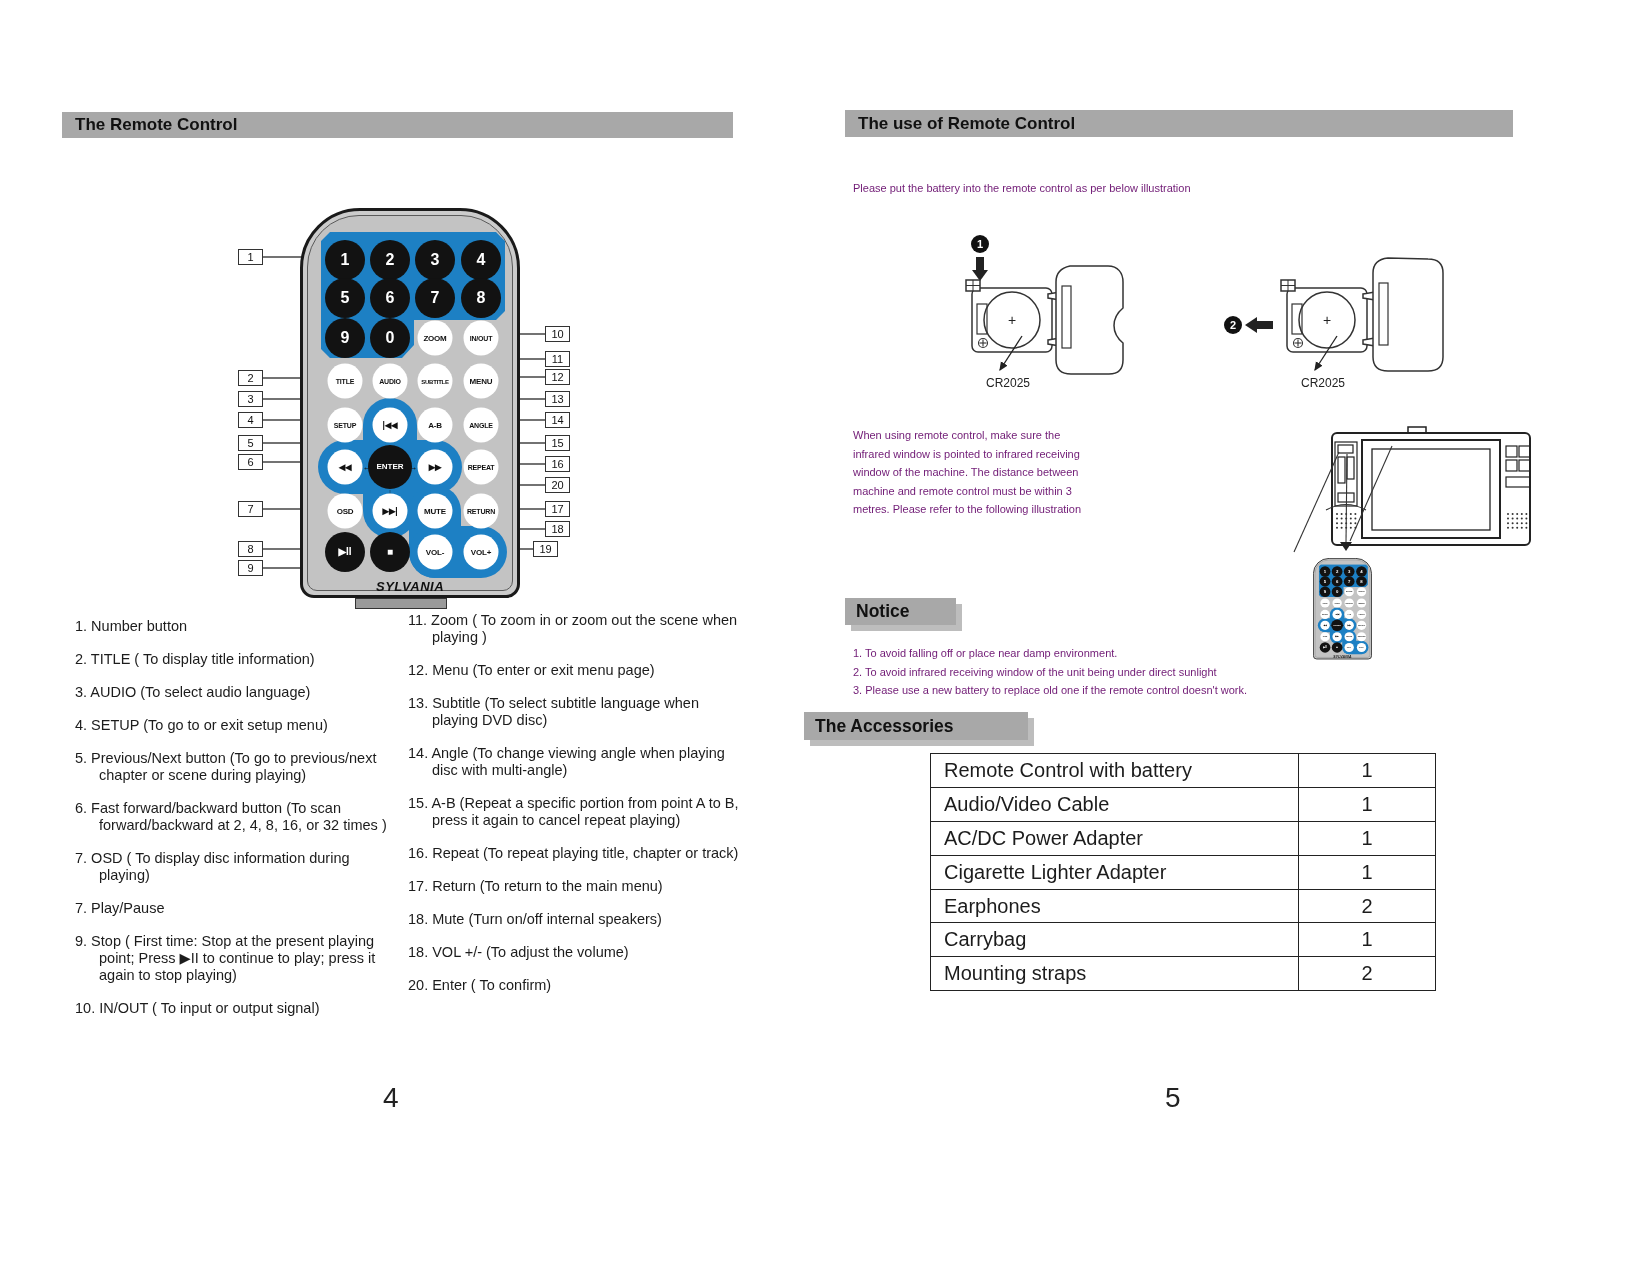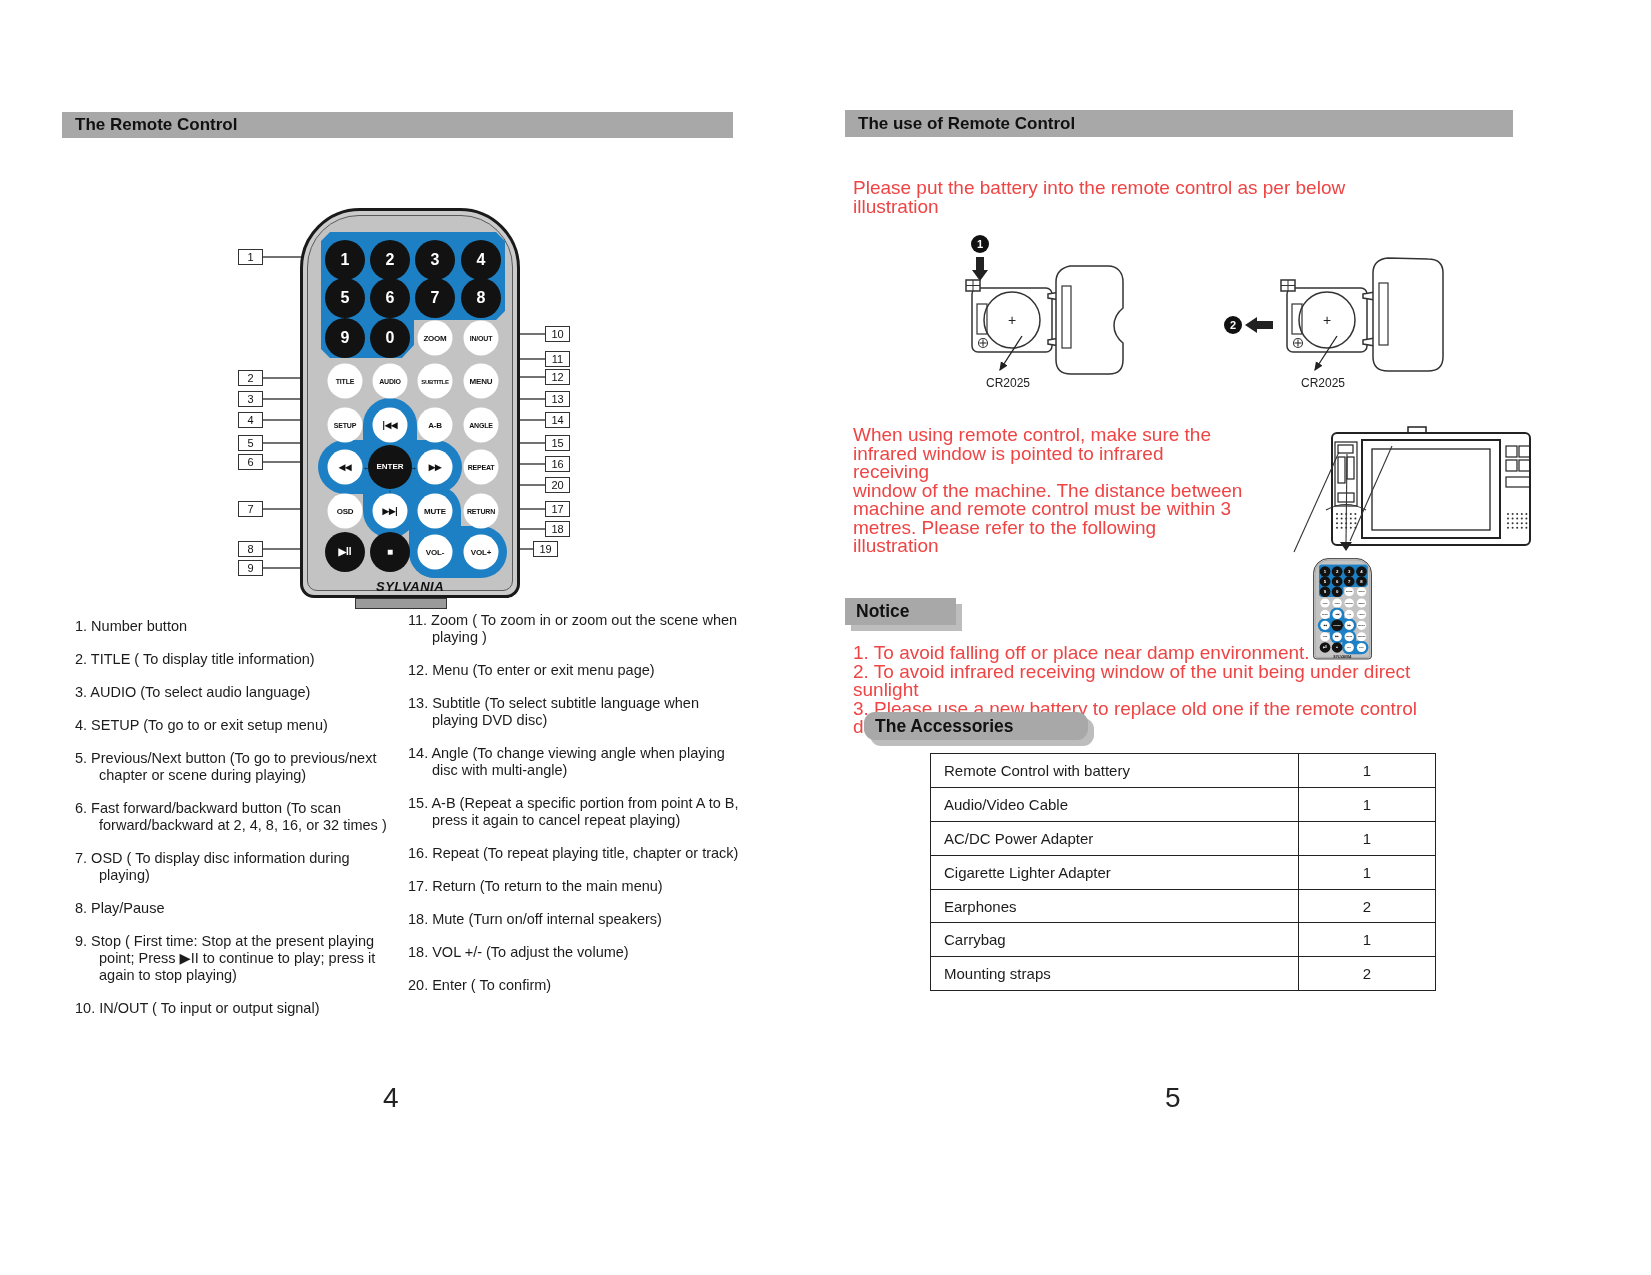--- a/index.html
+++ b/index.html
@@ -2,21 +2,21 @@
 <html><head>
 <meta charset="utf-8">
 <style>
   html,body{margin:0;padding:0;}
   body{width:1651px;height:1275px;position:relative;background:#ffffff;
        font-family:"Liberation Sans",sans-serif;color:#1a1a1a;overflow:hidden;}
   .abs{position:absolute;}
   .bar{background:#a8a8a8;color:#111;font-weight:bold;display:flex;align-items:center;}
   .bar-main{font-size:17px;padding-left:13px;}
   .bar-sub{font-size:17.5px;padding-left:11px;box-shadow:6px 6px 0 #bdbdbd;}
-  .txt{font-size:19px;line-height:18.5px;color:#ef4444;}
+  .txt{font-size:11px;line-height:18.5px;color:#701a75;}
   .pre{white-space:pre-line;}
   .pagenum{font-size:28px;color:#222;}
   
   #remote-diagram{left:230px;top:200px;width:345px;height:415px;}
   .remote-body{position:absolute;left:70px;top:8px;width:220px;height:390px;
       background:#cbcbcb;border:3px solid #1a1a1a;border-radius:60px 60px 14px 14px;box-sizing:border-box;}
   .remote-face{position:absolute;left:4px;top:4px;right:4px;bottom:4px;
       background:#c3c3c3;border:1.5px solid #5a5a5a;border-radius:52px 52px 10px 10px;}
   .keypad-blue{position:absolute;left:18px;top:21px;width:184px;height:126px;background:#1d80c4;
       clip-path:polygon(9px 0,175px 0,184px 9px,184px 79px,175px 88px,93px 88px,93px 113px,81px 126px,9px 126px,0 117px,0 9px);}
@@ -37,21 +37,21 @@
       font-size:13px;letter-spacing:0.5px;color:#111;}
   .btab{position:absolute;left:125px;top:398px;width:92px;height:11px;background:#9a9a9a;border:1.5px solid #333;box-sizing:border-box;}
   .navhint{position:absolute;transform:translate(-50%,-50%);font-size:9px;color:#111;font-weight:bold;}
   .callout{position:absolute;width:25px;height:16px;border:1.5px solid #333;background:#fff;box-sizing:border-box;
       display:flex;align-items:center;justify-content:center;font-size:11px;color:#111;}
   
   .legend-col{position:absolute;}
   .legend-item{font-size:14.5px;line-height:17px;margin-bottom:16px;padding-left:24px;text-indent:-24px;color:#1c1c1c;}
   
   .acc-table{border-collapse:collapse;}
-  .acc-table td{border:1.7px solid #222;font-size:15px;color:#1c1c1c;margin-top:36px;}
+  .acc-table td{border:1.7px solid #222;font-size:20px;color:#1c1c1c;margin-top:36px;}
   .acc-item{width:353px;padding-left:13px;}
   .acc-qty{width:134px;text-align:center;}
   .svgt{font-family:"Liberation Sans",sans-serif;font-weight:bold;fill:#fff;font-size:11px;text-anchor:middle;}
   .svgl{font-family:"Liberation Sans",sans-serif;fill:#222;font-size:12px;}
 </style>
 </head>
 <body>
 
 <div class="abs bar bar-main" style="left:62px;top:112px;width:658px;height:26px;">
   <span>The Remote Control</span>
@@ -151,21 +151,21 @@
 </div>
 
 <div class="legend-col" style="left:75px;top:618px;width:322px;" id="legend-left">
     <div class="legend-item">1. Number button</div>
     <div class="legend-item">2. TITLE ( To display title information)</div>
     <div class="legend-item">3. AUDIO (To select audio language)</div>
     <div class="legend-item">4. SETUP (To go to or exit setup menu)</div>
     <div class="legend-item">5. Previous/Next button (To go to previous/next chapter or scene during playing)</div>
     <div class="legend-item">6. Fast forward/backward button (To scan forward/backward at 2, 4, 8, 16, or 32 times )</div>
     <div class="legend-item">7. OSD ( To display disc information during playing)</div>
-    <div class="legend-item">8. Play/Pause</div>
+    <div class="legend-item">7. Play/Pause</div>
     <div class="legend-item">9. Stop ( First time: Stop at the present playing point; Press ▶II to continue to play; press it again to stop playing)</div>
     <div class="legend-item">10. IN/OUT ( To input or output signal)</div>
   </div>
 <div class="legend-col" style="left:408px;top:612px;width:334px;" id="legend-right">
     <div class="legend-item">11. Zoom ( To zoom in or zoom out the scene when playing )</div>
     <div class="legend-item">12. Menu (To enter or exit menu page)</div>
     <div class="legend-item">13. Subtitle (To select subtitle language when playing DVD disc)</div>
     <div class="legend-item">14. Angle (To change viewing angle when playing disc with multi-angle)</div>
     <div class="legend-item">15. A-B (Repeat a specific portion from point A to B, press it again to cancel repeat playing)</div>
     <div class="legend-item">16. Repeat (To repeat playing title, chapter or track)</div>
@@ -380,21 +380,21 @@
 
 <div class="abs bar bar-sub" style="left:845px;top:598px;width:100px;height:27px;">
   <span>Notice</span>
 </div>
 <div class="abs" id="notice-list" style="left:853px;top:644px;width:620px;">
     <div class="txt">1. To avoid falling off or place near damp environment.</div>
     <div class="txt">2. To avoid infrared receiving window of the unit being under direct sunlight</div>
     <div class="txt">3. Please use a new battery to replace old one if the remote control doesn't work.</div>
   </div>
 
-<div class="abs bar bar-sub" style="left:864px;top:712px;width:213px;height:28px;border-radius:11px;">
+<div class="abs bar bar-sub" style="left:804px;top:712px;width:213px;height:28px;">
   <span>The Accessories</span>
 </div>
 
 <table class="abs acc-table" style="left:930px;top:753px;">
   <tbody id="acc-tbody">
       <tr style="height: 33.9px;">
         <td class="acc-item">Remote Control with battery</td>
         <td class="acc-qty">1</td>
       </tr>
       <tr style="height: 33.9px;">

